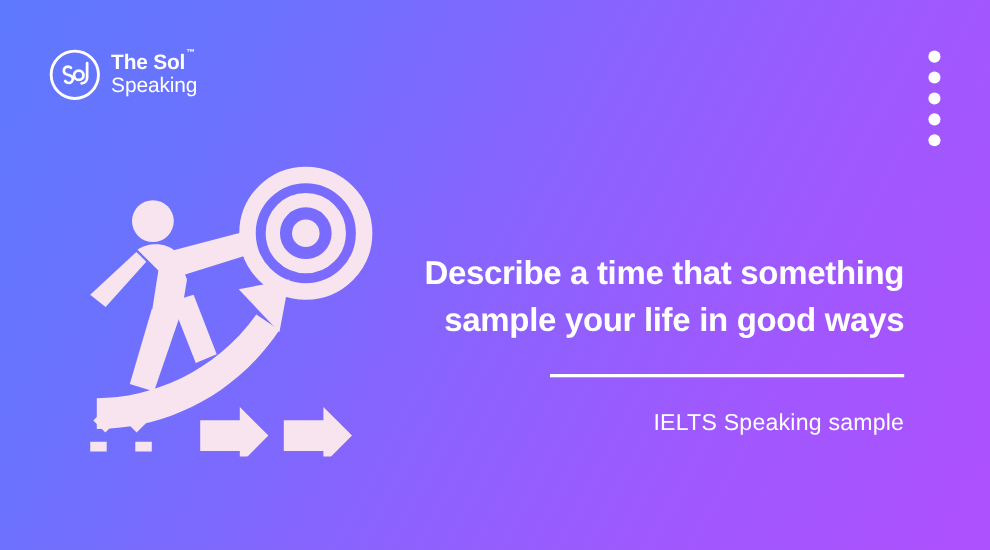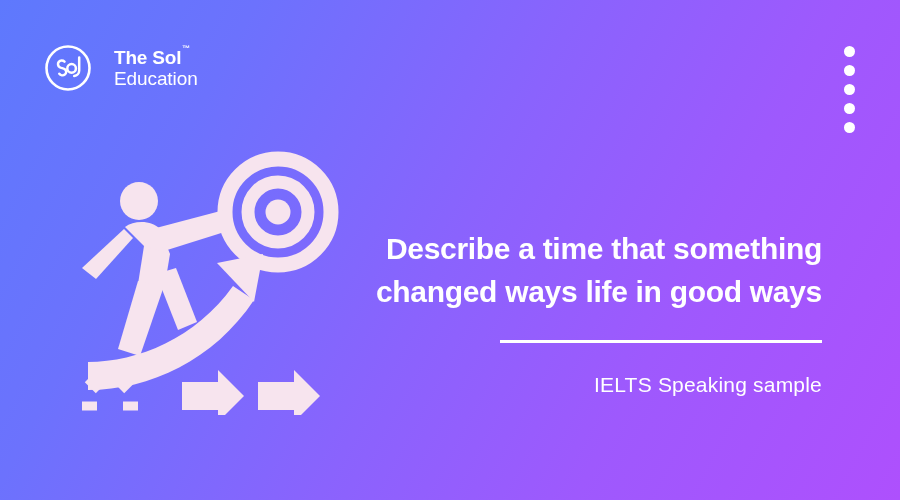--- a/index.html
+++ b/index.html
@@ -9,21 +9,21 @@
     overflow:hidden;
   }
   #canvas {
     position:relative;
     width:900px; height:500px;
     background:linear-gradient(118deg,#5E79FD 0%, #6C72FD 22%, #8A63FD 50%, #9E59FD 72%, #AE50FD 100%);
     overflow:hidden;
   }
 
   
-  #logo { position:absolute; left:44px; top:44px; display:flex; align-items:center; gap:22px; }
+  #logo { position:absolute; left:44px; top:44px; display:flex; align-items:center; gap:9px; }
   #logo-mark { width:48px; height:48px; flex:none; }
   #logo-words { display:flex; flex-direction:column; line-height:1.0; color:#FFFFFF; }
   #logo-line1 { font-size:19px; font-weight:bold; letter-spacing:-0.2px; position:relative; display:inline-block; }
   #logo-tm { font-size:8px; font-weight:bold; vertical-align:super; position:relative; top:-6px; left:1px; }
   #logo-line2 { font-size:19px; font-weight:400; letter-spacing:-0.1px; margin-top:2px; }
 
   
   #dots { position:absolute; right:45px; top:46px; display:flex; flex-direction:column; gap:8px; align-items:center; }
   .dot { width:11px; height:11px; border-radius:50%; background:#FFFFFF; }
 
@@ -65,21 +65,21 @@
         <path d="M20.5 17.6c-1.6-1.5-4.3-1.4-5.7 0.3c-1.4 1.7-0.9 4.2 0.9 5.3c1.7 1.0 3.9 1.0 5.4 2.2
                  c1.6 1.3 1.4 4.0-0.3 5.2c-1.7 1.2-4.3 0.7-5.5-0.9" fill="none" stroke="#FFFFFF" stroke-width="2.5" stroke-linecap="round"></path>
         <circle cx="27.6" cy="24.4" r="4.3" fill="none" stroke="#FFFFFF" stroke-width="2.5"></circle>
         <path d="M35.2 13.4v13.1c0 3.0-2.1 5.2-5.0 5.4" fill="none" stroke="#FFFFFF" stroke-width="2.5" stroke-linecap="round"></path>
       </svg>
     </span>
     <span id="logo-words">
       <span id="logo-line1">
         <span>The Sol</span><span id="logo-tm">™</span>
       </span>
-      <span id="logo-line2">Education</span>
+      <span id="logo-line2">Speaking</span>
     </span>
   </div>
 
   <div id="dots">
     <span class="dot"></span>
     <span class="dot"></span>
     <span class="dot"></span>
     <span class="dot"></span>
     <span class="dot"></span>
   </div>
@@ -126,18 +126,18 @@
         <g>
           <path d="M180 232 L 216 232 L 216 220 L 242 246 L 216 272 L 216 260 L 180 260 Z"></path>
         </g>
 
       </g>
     </svg>
   </div>
 
   <div id="textblock">
     <div class="headline">Describe a time that something</div>
-    <div class="headline">changed ways life in good ways</div>
+    <div class="headline">sample your life in good ways</div>
     <div id="divider"></div>
     <div id="subtitle">IELTS Speaking sample</div>
   </div>
 
 </div>
 
 </body></html>

